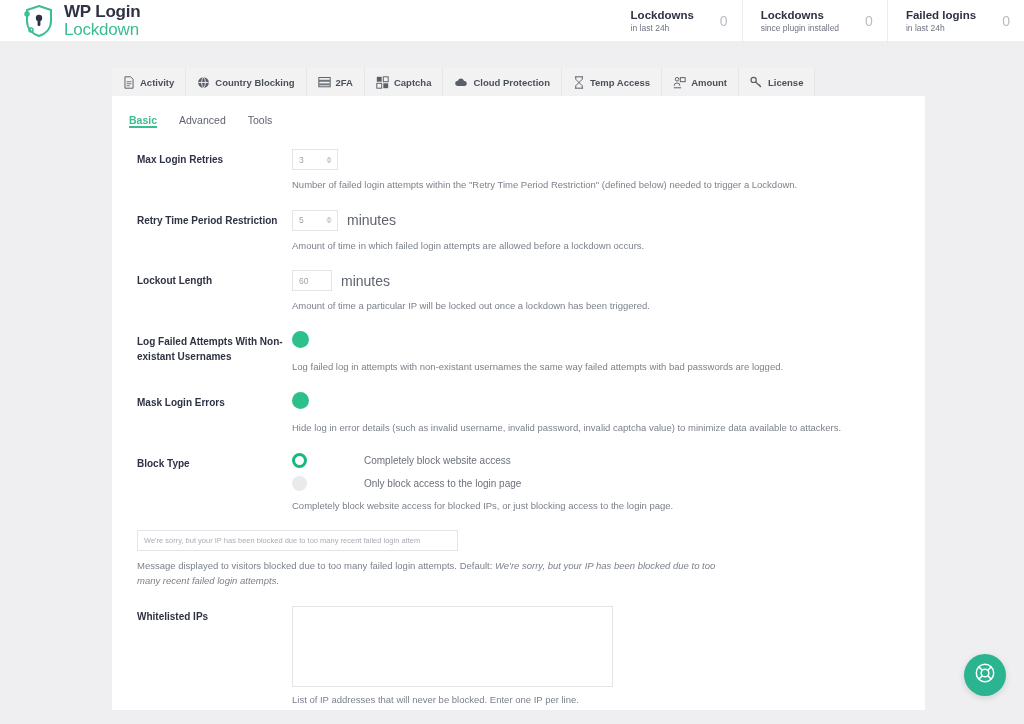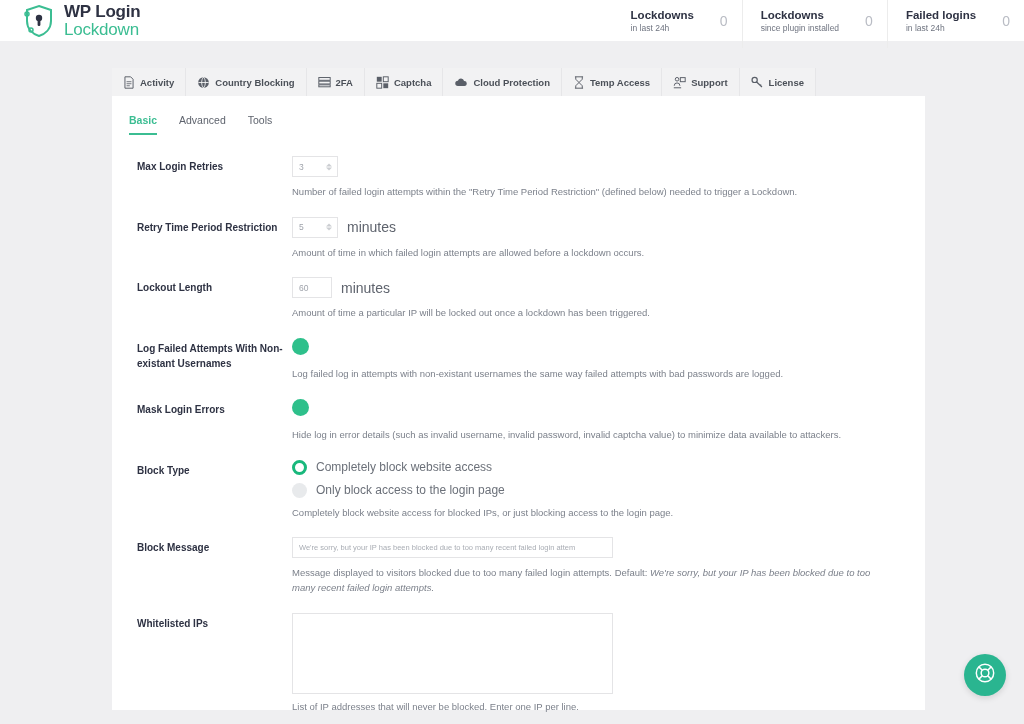--- a/index.html
+++ b/index.html
@@ -68,21 +68,21 @@
     position: absolute; left: 112px; top: 55px;
     width: 813px; height: 614px;
     background: #ffffff;
   }
 
   .subtabs {
     display: flex; gap: 22px;
     padding: 18px 0 0 17px;
     font-size: 10.5px;
   }
-  .subtab { color: #5e636d; padding-bottom: 7px; }
+  .subtab { color: #5e636d; padding-bottom: 0; }
   .subtab.active {
     color: #3bbd92; font-weight: bold;
     border-bottom: 2px solid #3bbd92;
   }
 
   
   .form { padding: 21px 0 0 0; }
   .row { display: flex; padding: 0 0 0 25px; margin-bottom: 17px; }
   .row-label {
     width: 155px; flex: 0 0 155px;
@@ -127,21 +127,21 @@
     background: #2ec08b; display: inline-block;
   }
 
   .radio-row { display: flex; align-items: center; gap: 9px; margin-bottom: 8px; }
   .radio {
     width: 15px; height: 15px; border-radius: 50%;
     background: #ffffff; border: 3.5px solid #19b87c;
     flex: 0 0 auto;
   }
   .radio.off { background: #e8eaec; border: none; }
-  .radio-label { font-size: 12px; color: #6b7079; }
+  .radio-label { font-size: 10px; color: #6b7079; margin-left: 48px; }
 
   .text-input {
     width: 321px; height: 21px;
     border: 1px solid #e4e4e6; background: #fff;
     font-size: 7.5px; color: #a9adb4;
     display: flex; align-items: center; padding: 0 6px;
     overflow: hidden; white-space: nowrap;
   }
 
   .textarea {
@@ -263,21 +263,21 @@
     </div>
     <div class="tab">
       <span>
         <svg width="13" height="13" viewBox="0 0 16 16">
           <circle cx="5" cy="4" r="2.2" fill="none" stroke="#5a5f68" stroke-width="1.2"></circle>
           <path d="M1.5 12 A3.5 3.5 0 0 1 8.5 12" fill="none" stroke="#5a5f68" stroke-width="1.2"></path>
           <rect x="9" y="2" width="6" height="5" fill="none" stroke="#5a5f68" stroke-width="1.2"></rect>
           <path d="M1 14.5 H10" stroke="#5a5f68" stroke-width="1.2"></path>
         </svg>
       </span>
-      <span>Support</span>
+      <span>Amount</span>
     </div>
     <div class="tab">
       <span>
         <svg width="13" height="13" viewBox="0 0 16 16">
           <circle cx="4.5" cy="4.8" r="3.2" fill="none" stroke="#5a5f68" stroke-width="1.5"></circle>
           <path d="M6.6 7 L13.5 13.5 M11 12 L12.5 10.6" fill="none" stroke="#5a5f68" stroke-width="1.5"></path>
         </svg>
       </span>
       <span>License</span>
     </div>
@@ -364,21 +364,20 @@
           </div>
           <div class="radio-row">
             <span class="radio off"></span>
             <span class="radio-label">Only block access to the login page</span>
           </div>
           <div class="hint">Completely block website access for blocked IPs, or just blocking access to the login page.</div>
         </div>
       </div>
 
       <div class="row">
-        <div class="row-label">Block Message</div>
         <div class="row-field">
           <div class="text-input">
             <span>We're sorry, but your IP has been blocked due to too many recent failed login attem</span>
           </div>
           <div class="hint wide"><span>Message displayed to visitors blocked due to too many failed login attempts. Default: </span><i>We're sorry, but your IP has been blocked due to too many recent failed login attempts.</i></div>
         </div>
       </div>
 
       <div class="row">
         <div class="row-label">Whitelisted IPs</div>

